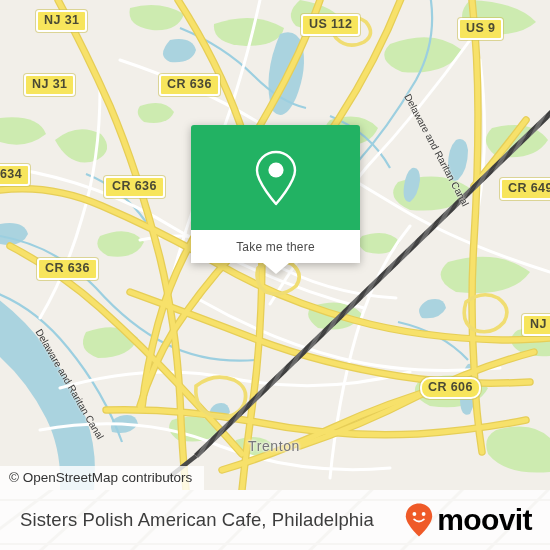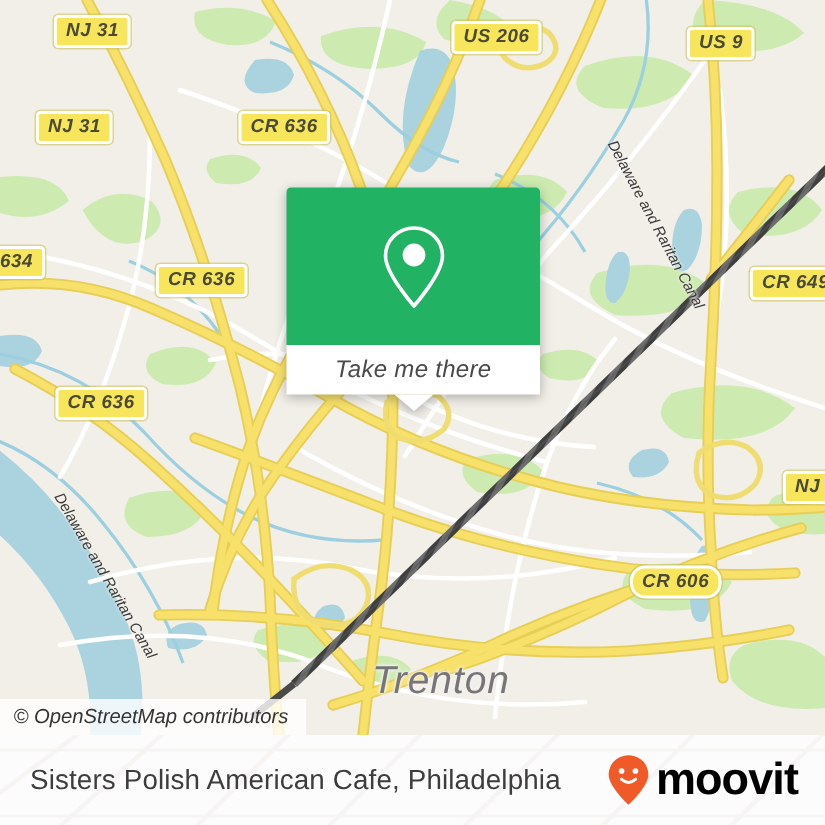--- a/index.html
+++ b/index.html
@@ -20,21 +20,20 @@
   }
 
   
   #map {
     position: absolute;
     left: 0; top: 0;
     width: 550px;
     height: 490px;
     overflow: hidden;
     background: #e5e5e5;
-    font-style: italic;
   }
   #map svg.maplayer {
     position: absolute;
     left: 0; top: 0;
     width: 550px;
     height: 490px;
     display: block;
   }
 
   
@@ -51,21 +50,21 @@
     padding: 1px 6px 2px 6px;
     white-space: nowrap;
     box-shadow: 0 0 0 1px rgba(200,190,80,0.55);
     font-family: "Liberation Sans", sans-serif;
   }
 
   
   .place-label {
     position: absolute;
     color: #76767a;
-    font-size: 26px;
+    font-size: 14px;
     letter-spacing: 0.6px;
     white-space: nowrap;
     text-shadow: 0 0 3px #f4f1eb, 0 0 3px #f4f1eb, 0 0 2px #f4f1eb;
     font-family: "Liberation Sans", sans-serif;
   }
   .canal-label {
     position: absolute;
     color: #3a3a3a;
     font-size: 10px;
     white-space: nowrap;
@@ -108,21 +107,21 @@
   }
   #popup-white {
     background: #ffffff;
     height: 33px;
     display: flex;
     align-items: center;
     justify-content: center;
   }
   #popup-label {
     color: #4a4a4a;
-    font-size: 16px;
+    font-size: 12px;
     letter-spacing: 0.2px;
     font-family: "Liberation Sans", sans-serif;
   }
   #popup-tail {
     width: 0;
     height: 0;
     margin: 0 auto;
     border-left: 13px solid transparent;
     border-right: 13px solid transparent;
     border-top: 11px solid #ffffff;
@@ -302,21 +301,21 @@
         <g>
           <path d="M556,108 L196,456" stroke="url(#rail)" stroke-width="5.5" fill="none"></path>
           <path d="M556,108 L196,456" stroke="#565656" stroke-width="1" fill="none" opacity="0.6"></path>
           <path d="M196,456 L168,478" stroke="#4a4a4a" stroke-width="4.5" fill="none"></path>
         </g>
       </g>
     </svg>
 
     <div id="shields">
         <div class="shield" style="left: 36px; top: 10px;">NJ 31</div>
-        <div class="shield" style="left: 301px; top: 14px;">US 206</div>
+        <div class="shield" style="left: 301px; top: 14px;">US 112</div>
         <div class="shield" style="left: 458px; top: 18px;">US 9</div>
         <div class="shield" style="left: 24px; top: 74px;">NJ 31</div>
         <div class="shield" style="left: 159px; top: 74px;">CR 636</div>
         <div class="shield" style="left: -8px; top: 164px;">634</div>
         <div class="shield" style="left: 104px; top: 176px;">CR 636</div>
         <div class="shield" style="left: 500px; top: 178px;">CR 649</div>
         <div class="shield" style="left: 37px; top: 258px;">CR 636</div>
         <div class="shield" style="left: 522px; top: 314px;">NJ 31</div>
         <div class="shield" style="left: 420px; top: 377px; border-radius: 10px;">CR 606</div>
       </div>

